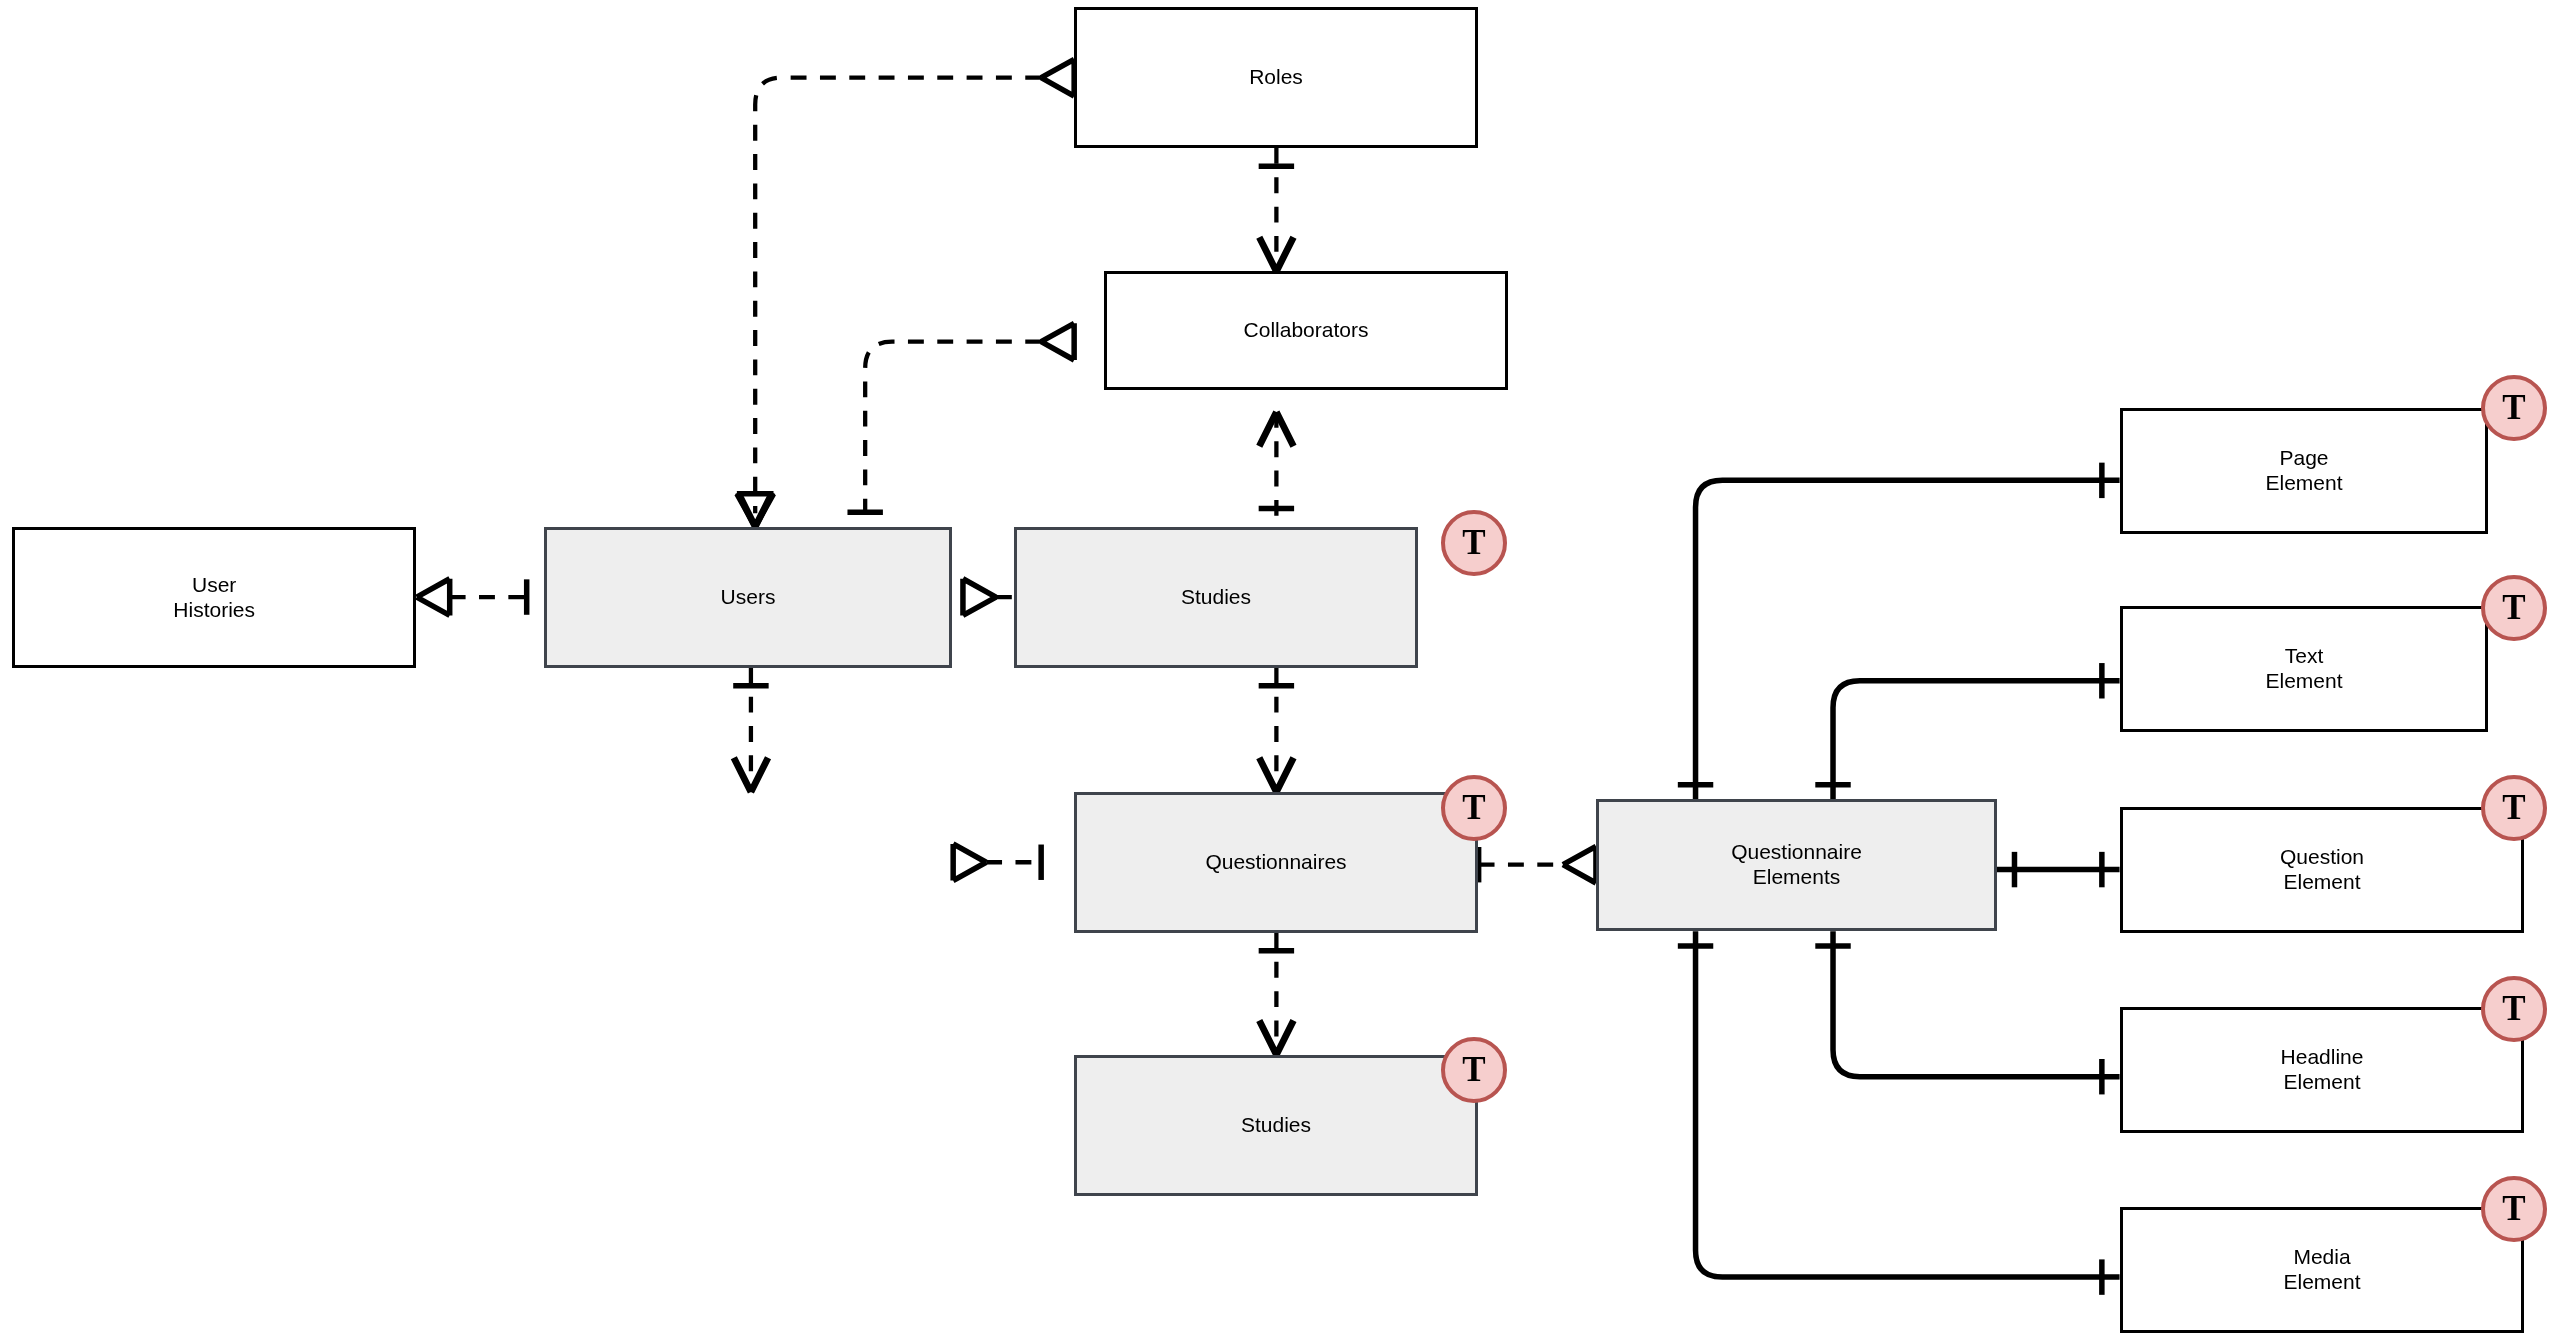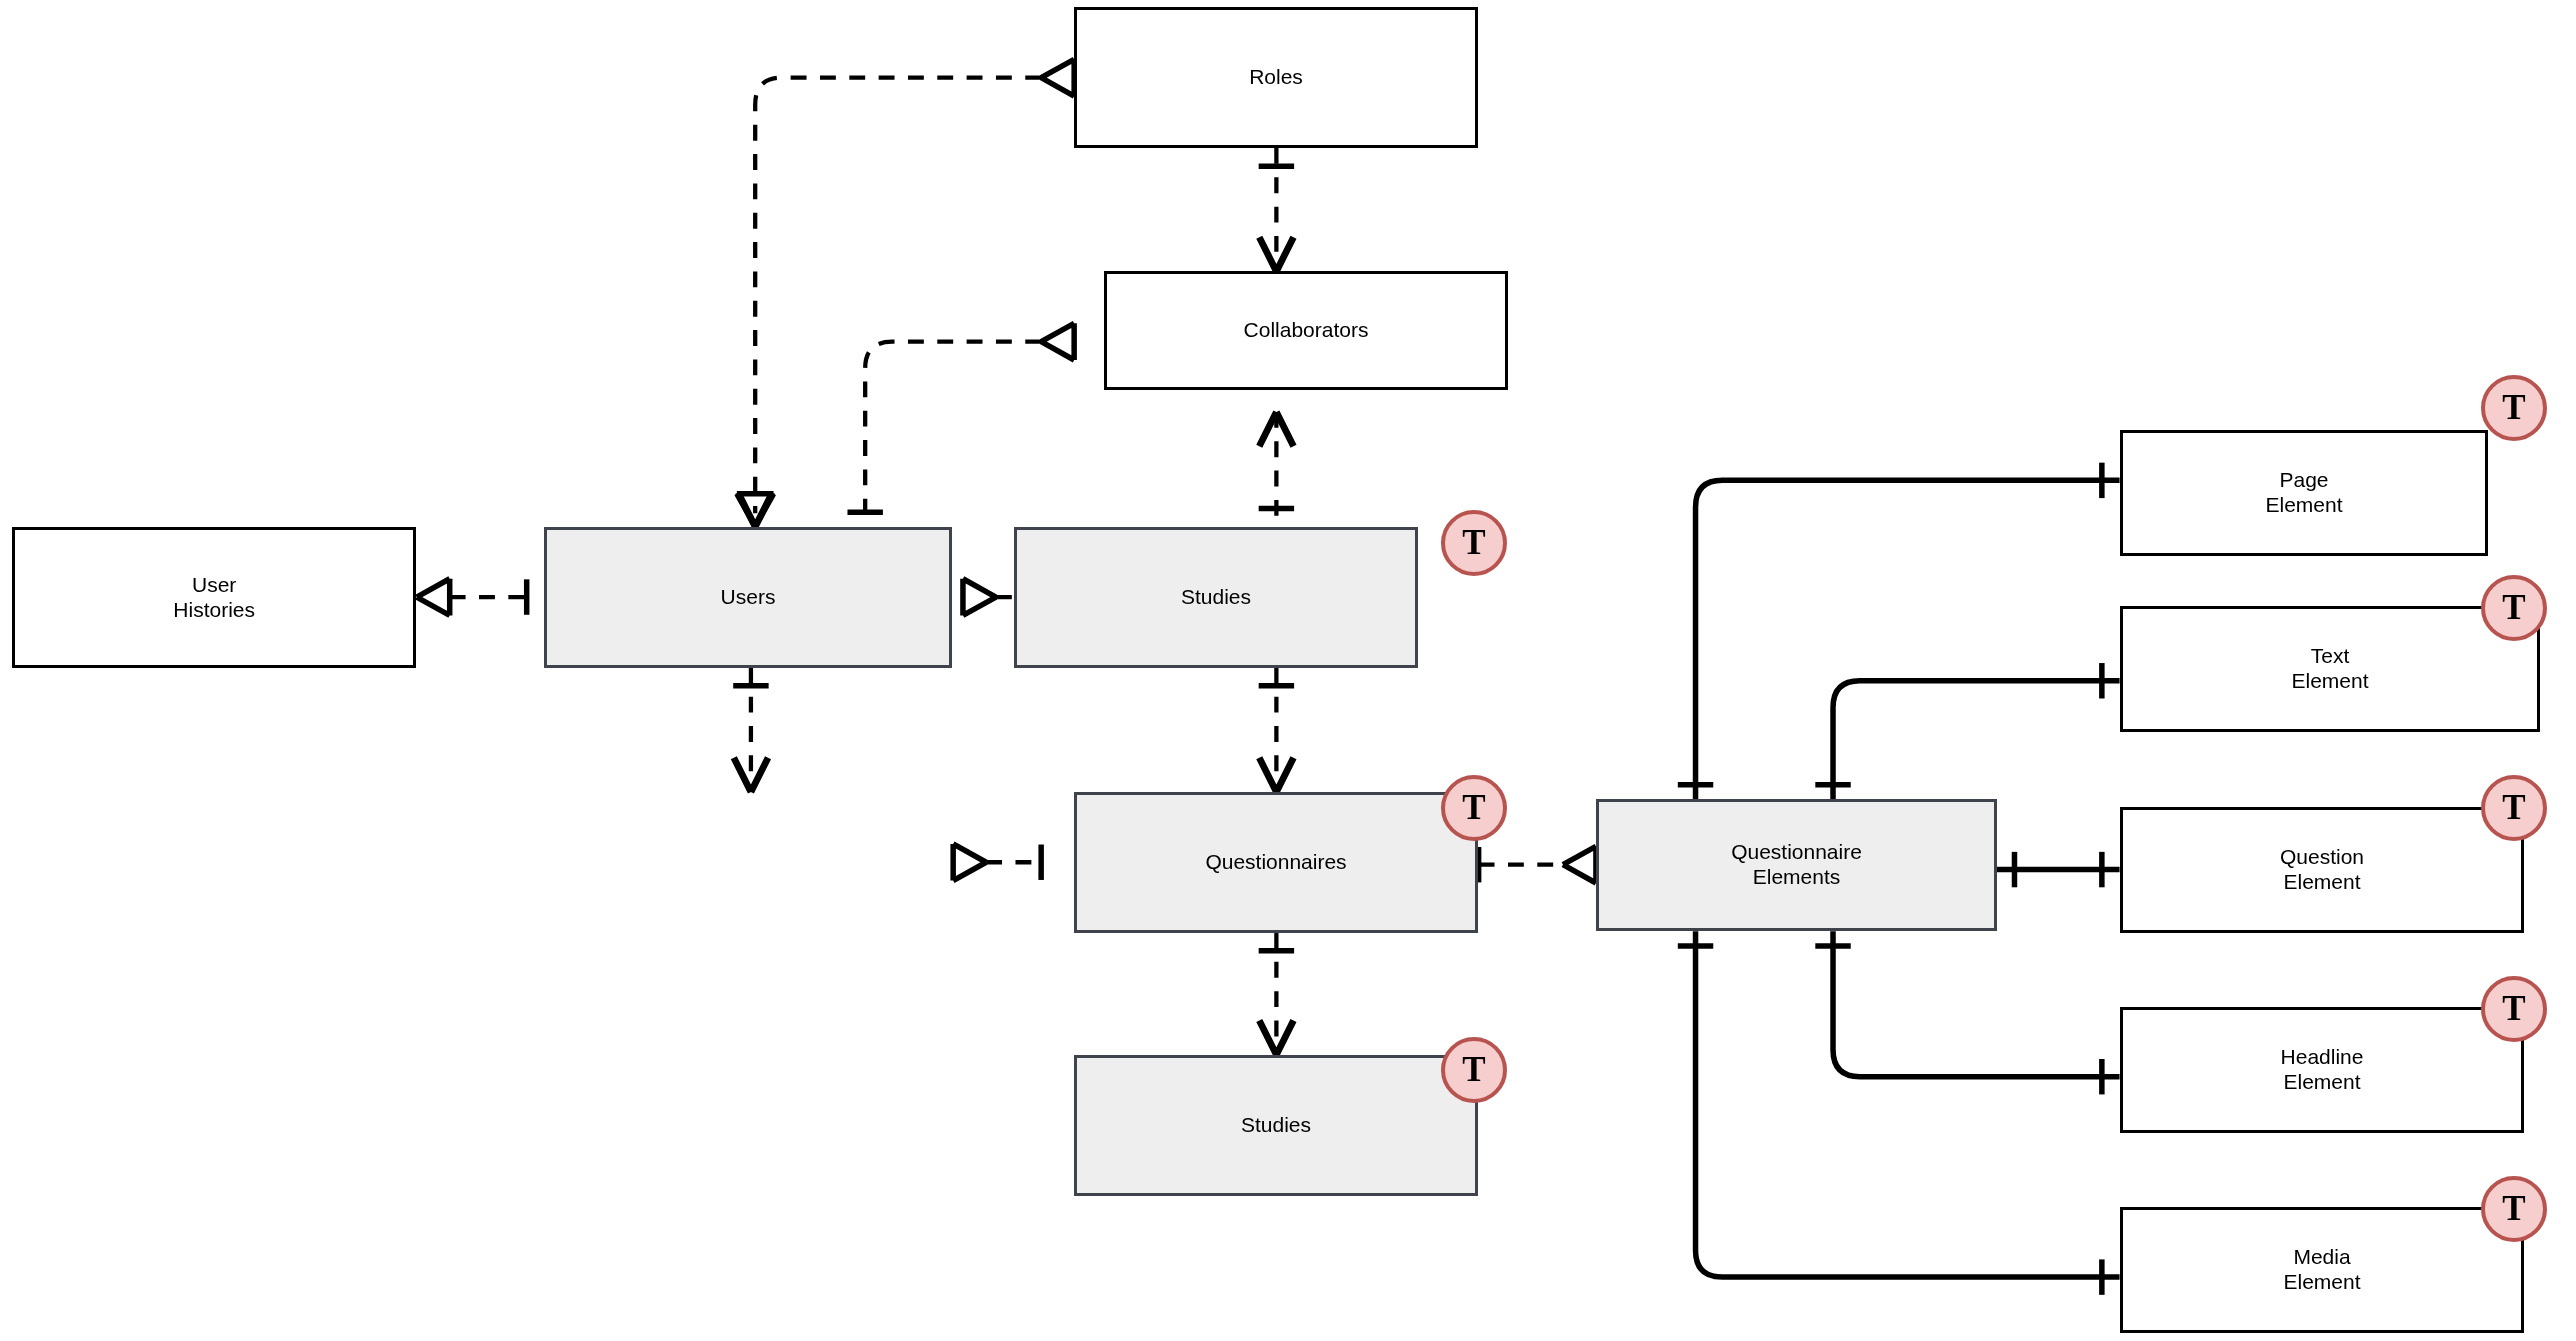--- a/index.html
+++ b/index.html
@@ -210,26 +210,26 @@
 
   <div class="entity shaded" style="left:1074px; top:1055px; width:404px; height:141px;">
     <span>Studies</span>
   </div>
 
   <div class="entity shaded" style="left:1596px; top:799px; width:401px; height:132px;">
     <span>Questionnaire
 Elements</span>
   </div>
 
-  <div class="entity plain" style="left:2120px; top:430px; width:368px; height:126px;">
+  <div class="entity plain" style="left:2120px; top:408px; width:368px; height:126px;">
     <span>Page
 Element</span>
   </div>
 
-  <div class="entity plain" style="left:2120px; top:606px; width:420px; height:126px;">
+  <div class="entity plain" style="left:2120px; top:606px; width:368px; height:126px;">
     <span>Text
 Element</span>
   </div>
 
   <div class="entity plain" style="left:2120px; top:807px; width:404px; height:126px;">
     <span>Question
 Element</span>
   </div>
 
   <div class="entity plain" style="left:2120px; top:1007px; width:404px; height:126px;">

